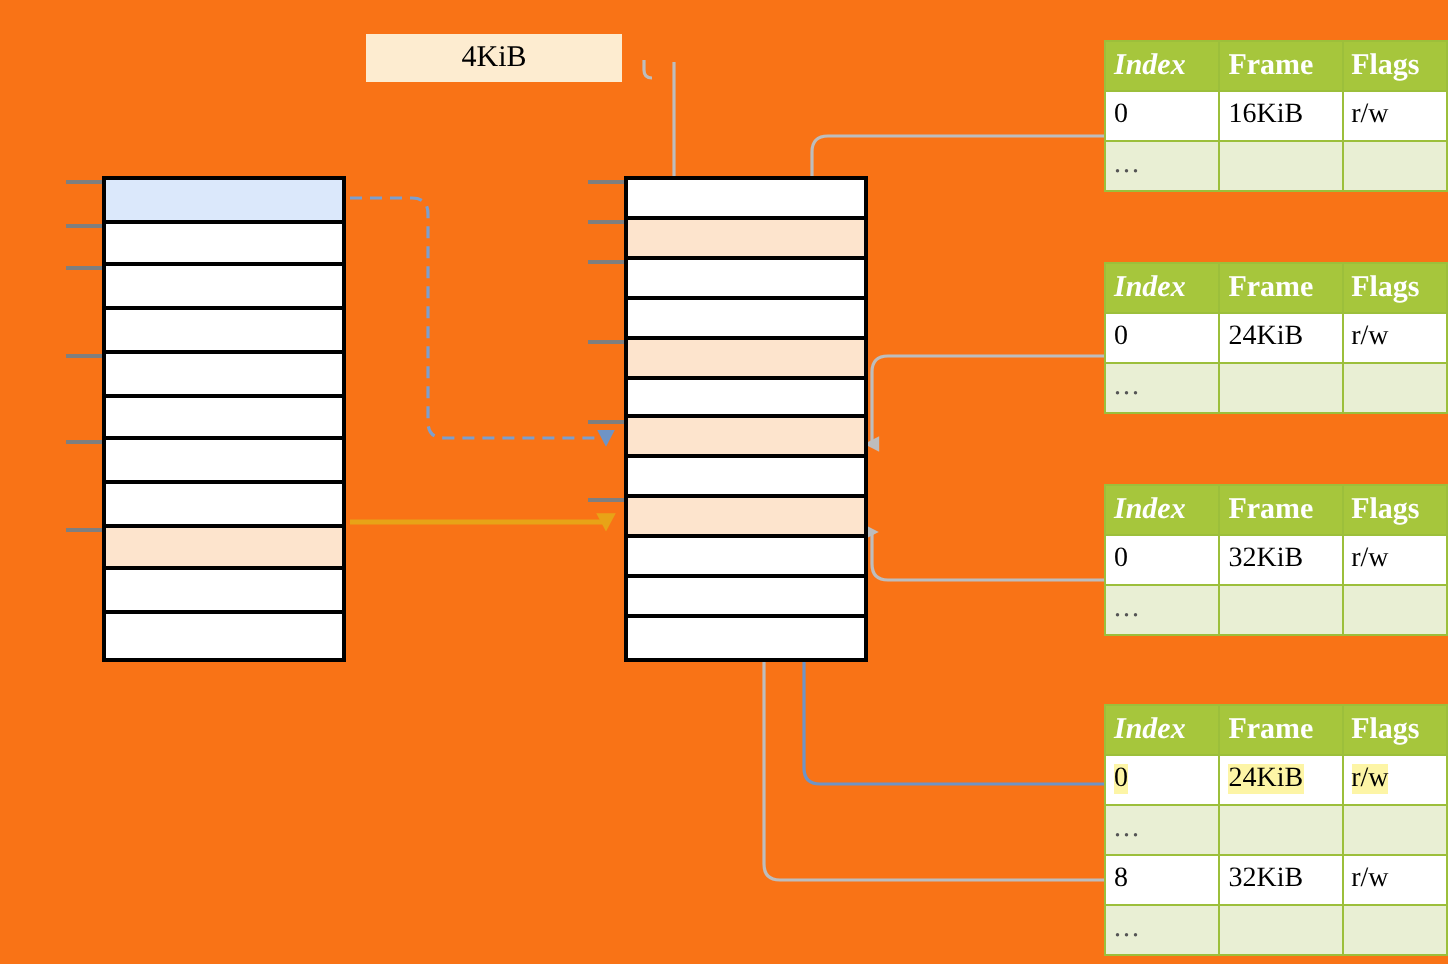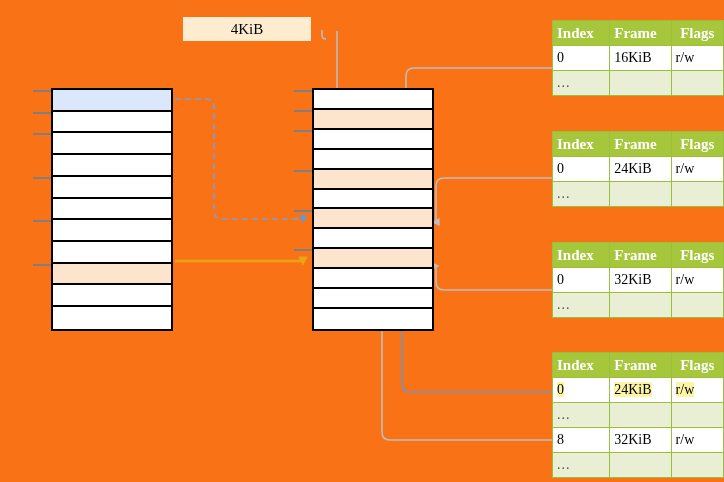--- a/index.html
+++ b/index.html
@@ -25,23 +25,23 @@
   
   .pte{position:absolute;border:1px solid #9cbf3b;border-collapse:collapse;
        table-layout:fixed;background:#fff;}
   .pte td,.pte th{border:1px solid #9cbf3b;padding:1px 4px;
        font-size:14px;height:25px;box-sizing:border-box;color:#000;
        text-align:left;vertical-align:middle;white-space:nowrap;overflow:hidden;}
   .pte th{background:#a6c63c;color:#fff;font-weight:bold;font-size:15px;}
   .pte td.c-index{width:58px;}
   .pte td.c-frame{width:62px;margin-top:48px;}
   .pte td.c-flags{width:53px;}
-  .pte th.c-index{width:58px;}
+  .pte th.c-index{width:58px;font-style:italic;}
   .pte th.c-frame{width:62px;}
-  .pte th.c-flags{width:53px;text-align:center;}
+  .pte th.c-flags{width:53px;}
   .pte tr.ellipsis td{background:#e9efd4;color:#555;letter-spacing:1px;}
   .pte td .hlspan{background:#fdf5a6;}
 
   
   #wires{position:absolute;left:0;top:0;width:724px;height:482px;pointer-events:none;}
 </style>
 </head>
 <body>
 
 <div id="stage">

